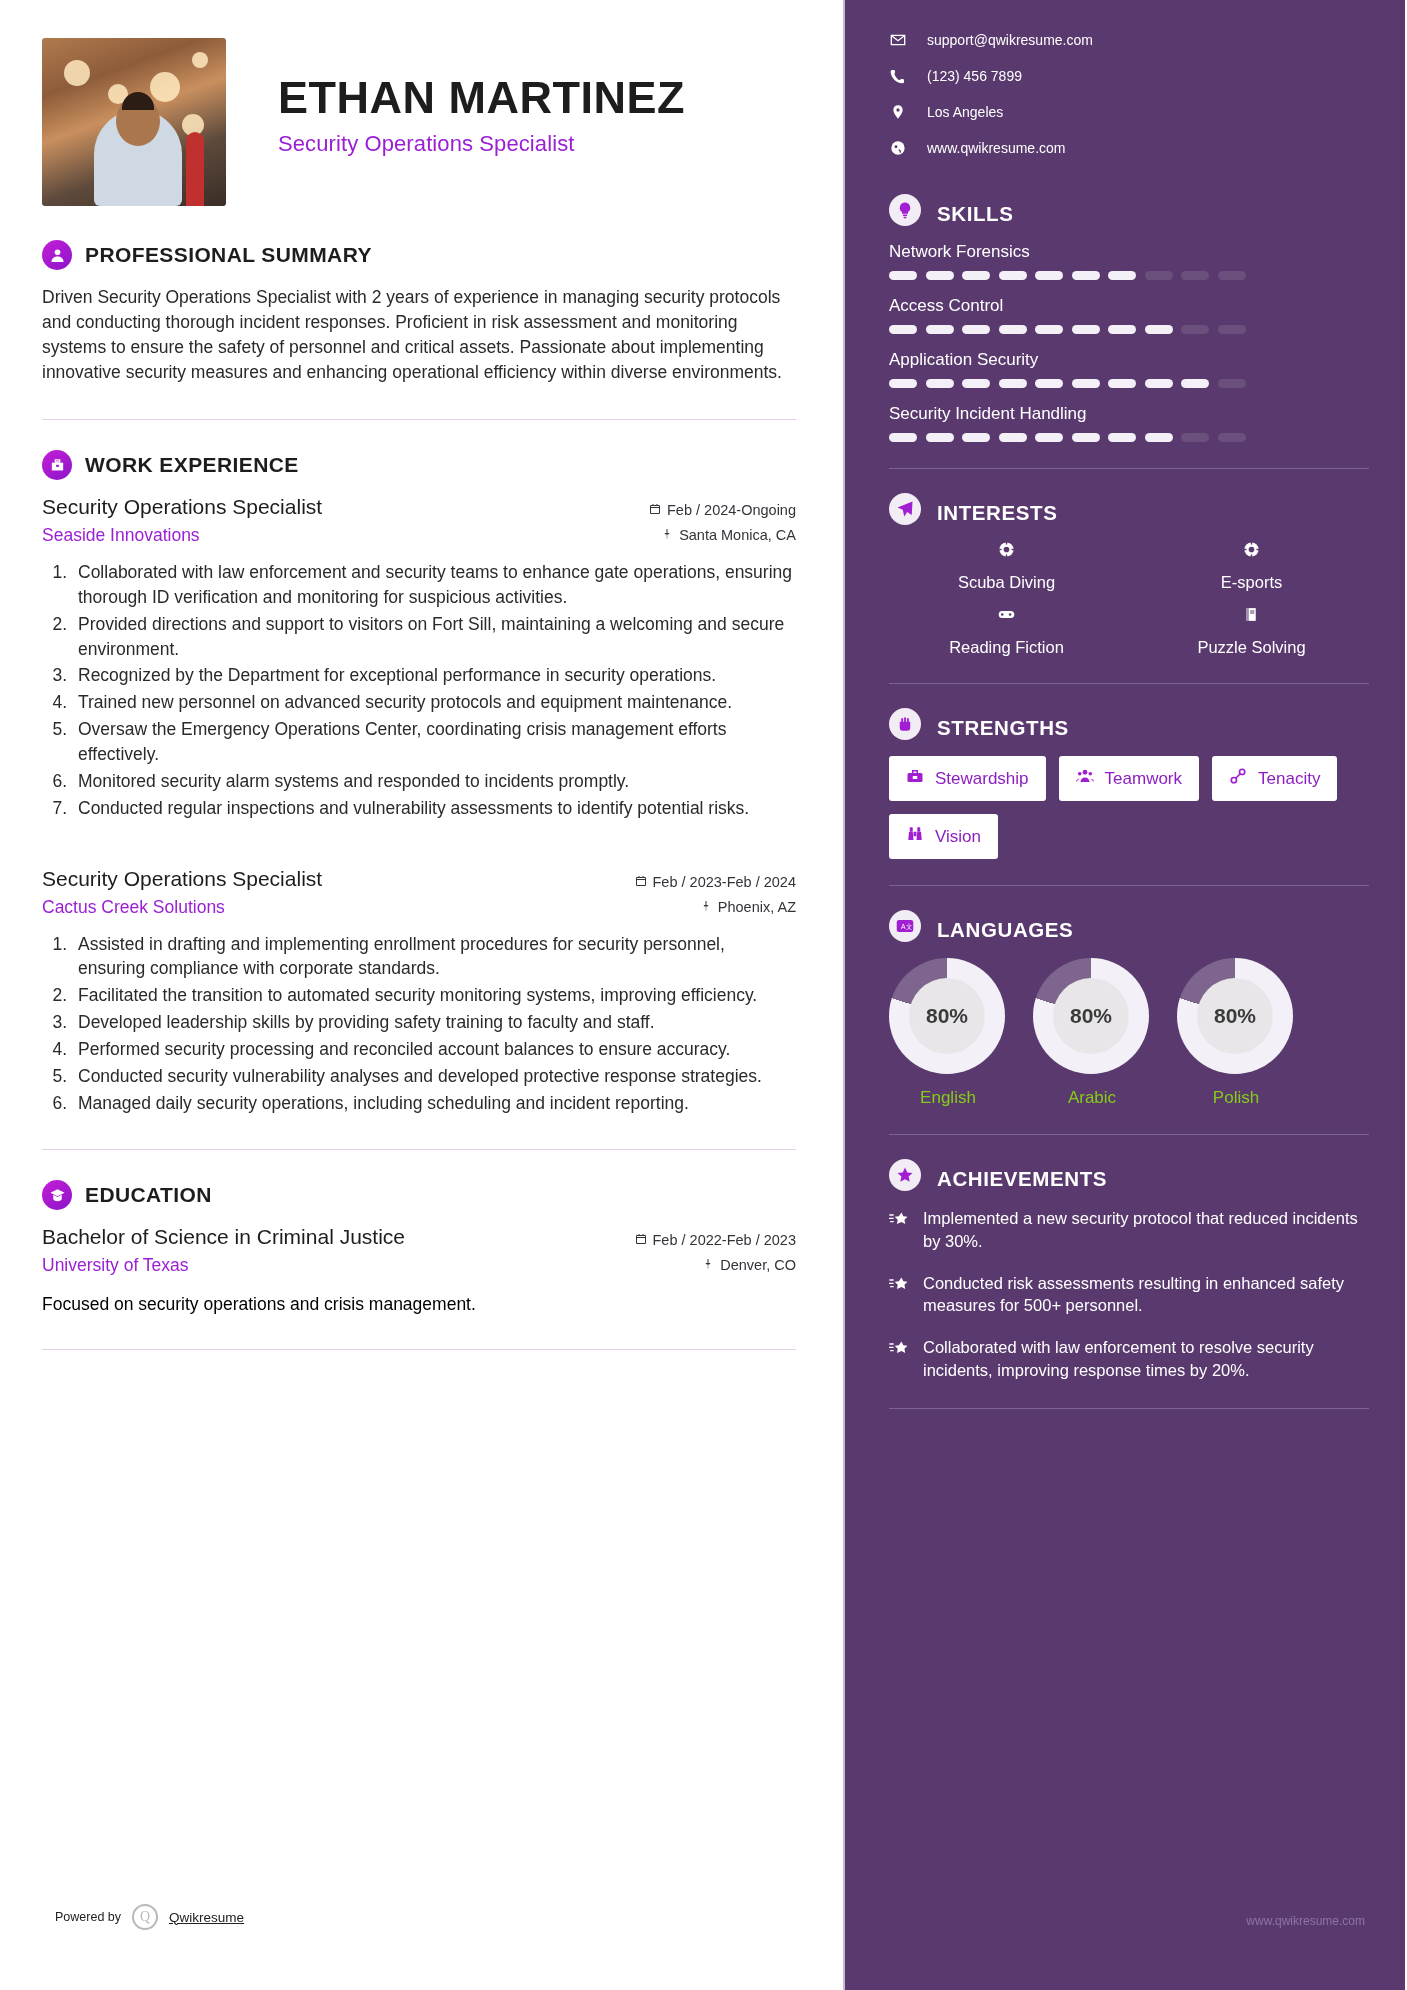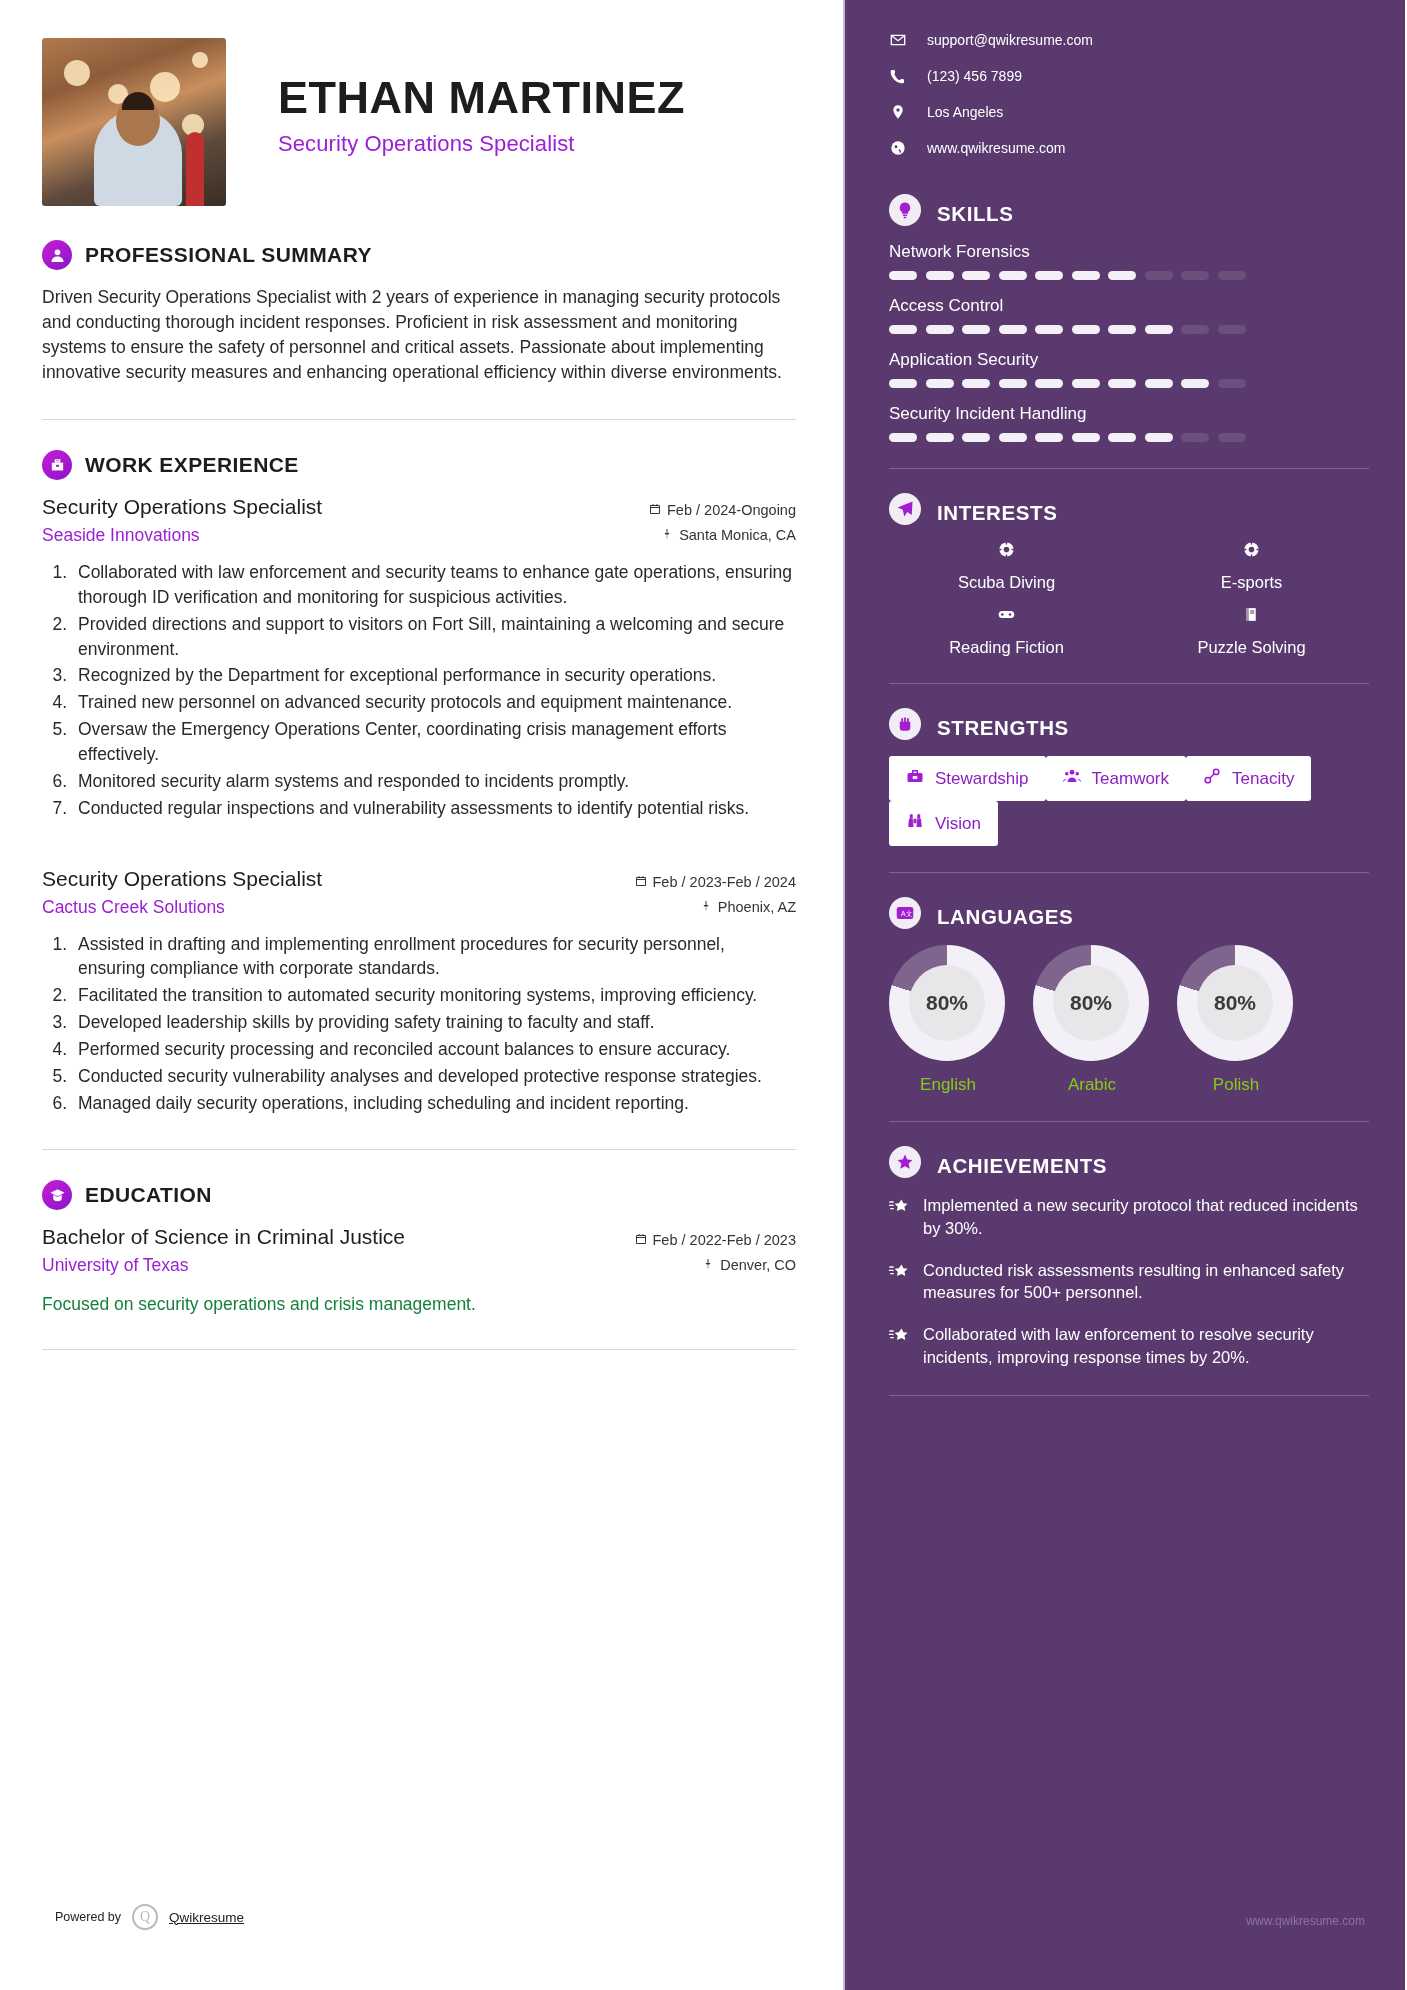--- a/index.html
+++ b/index.html
@@ -72,21 +72,21 @@
   .meta div + div { margin-top: 9px; }
   .meta svg { width: 12px; height: 12px; fill: #33343a; flex:0 0 12px; }
 
   ol.bullets { margin: 14px 0 0 30px; padding: 0; }
   ol.bullets li { font-size: 17.5px; line-height: 1.42; color: #2a2a2a; margin-bottom: 2px; padding-left: 6px; }
 
   .job2 { margin-top: 46px; }
 
   .edu-deg { font-size: 21px; color: #1d1d1d; }
   .edu-sch { font-size: 17.5px; color: #9b1fd4; margin-top: 6px; }
-  .edu-desc { font-size: 17.5px; color: #15803d; margin-top: 18px; }
+  .edu-desc { font-size: 17.5px; color: #000000; margin-top: 18px; }
 
   .footer {
     position: absolute; left: 55px; bottom: 60px;
     display: flex; align-items: center; gap: 11px;
   }
   .footer .pb { font-size: 12.5px; color: #222; }
   .footer .qlogo {
     width: 26px; height: 26px; border-radius: 50%;
     border: 2px solid #b9b9b9; color:#b9b9b9; font-size: 14px;
     display:flex; align-items:center; justify-content:center; font-family:"Liberation Serif",serif;
@@ -117,21 +117,21 @@
   .segs { display: flex; gap: 8.5px; }
   .seg { width: 28px; height: 9px; border-radius: 5px; background: #6b4f7d; }
   .seg.on { background: #f4f0f7; }
 
   .rhr { height: 1px; background: #7d6490; margin: 26px 0 24px; }
 
   .int-grid { display: grid; grid-template-columns: 1fr 1fr; gap: 14px 10px; }
   .int { display: flex; align-items: center; gap: 11px; font-size: 16.5px; color: #fff; flex-direction: column; }
   .int svg { width: 17px; height: 17px; fill: #fff; flex:0 0 17px; }
 
-  .str-wrap { display: flex; flex-wrap: wrap; }
+  .str-wrap { display: flex; flex-wrap: wrap; gap: 13px; }
   .str {
     background: #ffffff; border-radius: 3px; padding: 11px 17px;
     display: flex; align-items: center; gap: 11px;
     color: #8d1fc2; font-size: 17px;
   }
   .str svg { width: 18px; height: 18px; fill: #a11fd0; flex:0 0 18px; }
 
   .lang-wrap { display: flex; gap: 26px; margin-top: 6px; }
   .lang { text-align: center; width: 118px; }
   .ring {

